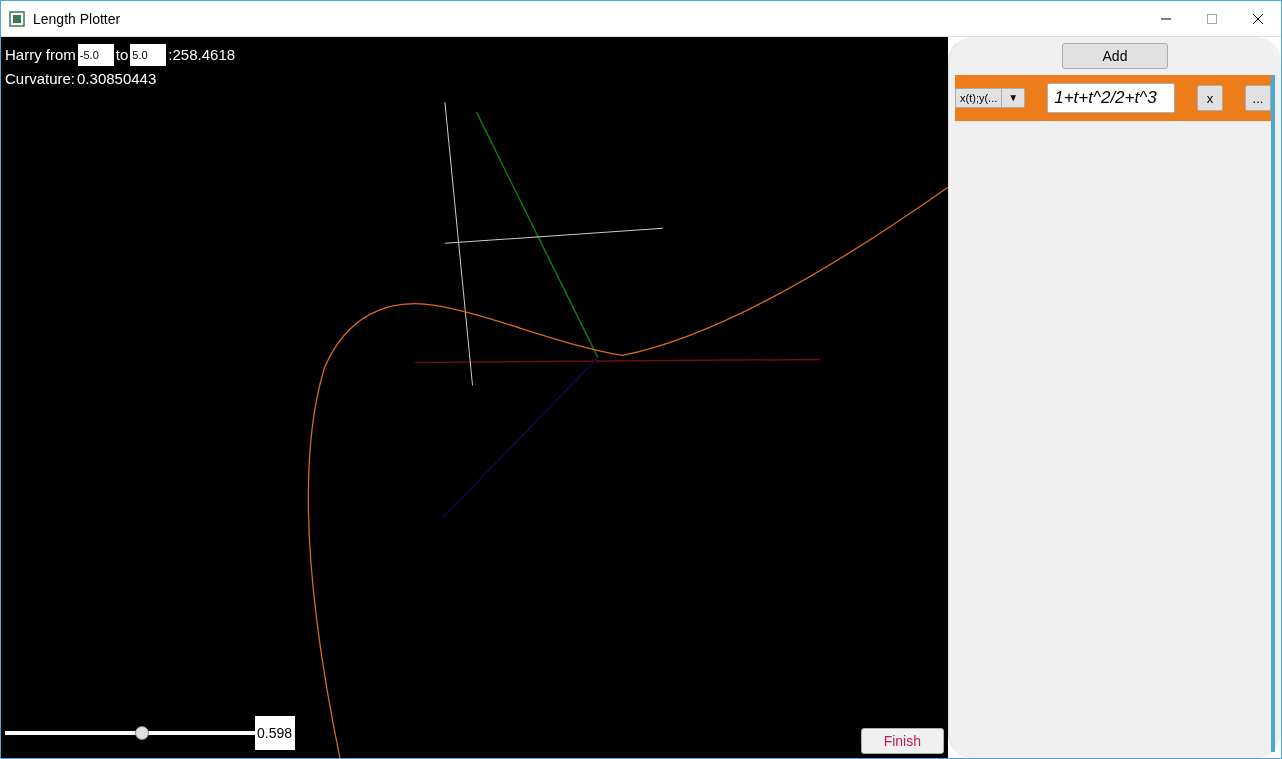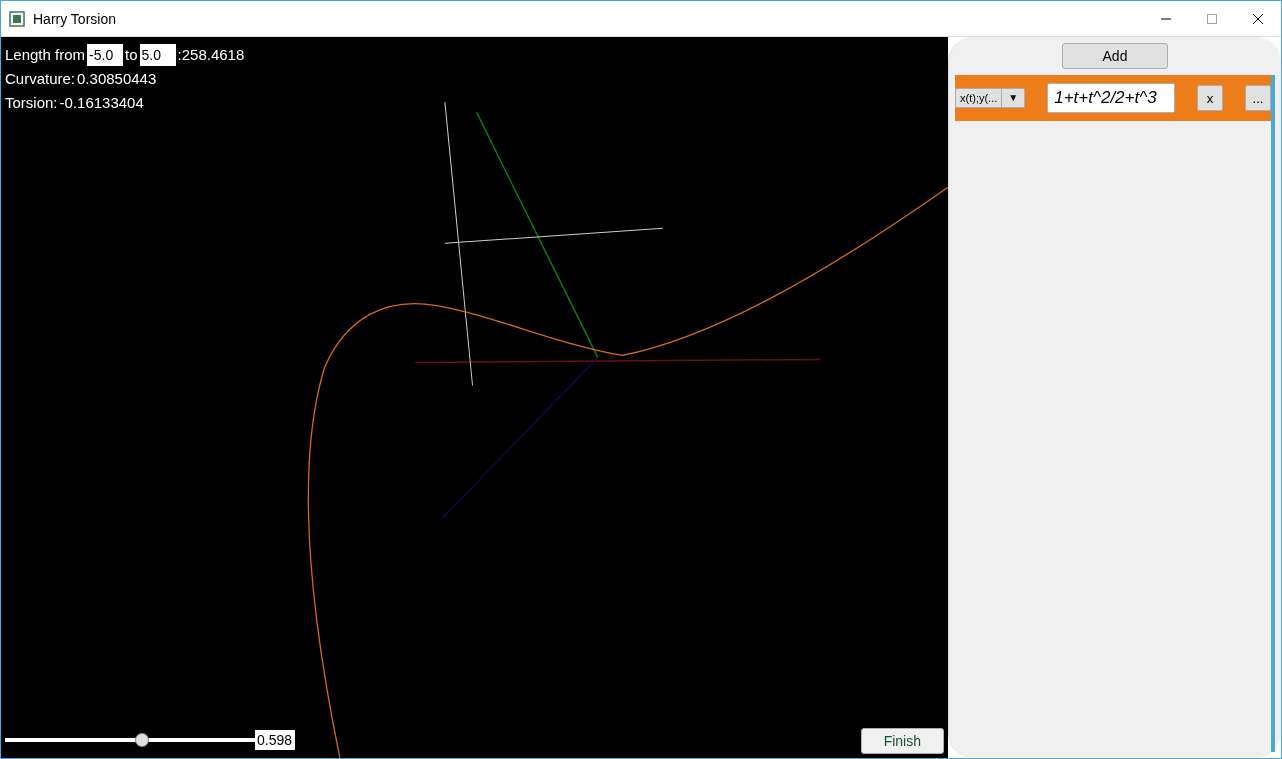--- a/index.html
+++ b/index.html
@@ -58,21 +58,21 @@
       font-size: 15px;
       line-height: 1.6;
     }
     .overlay-info .row { display: flex; align-items: center; gap: 2px; }
     .overlay-info input {
       width: 36px;
       height: 22px;
       background: #fff;
       color: #000;
       border: none;
-      font-size: 14px;
+      font-size: 11px;
       text-align: left;
       padding: 0 2px;
     }
     .slider-row {
       position: absolute;
       left: 4px;
       bottom: 8px;
       display: flex;
       align-items: center;
       gap: 0;
@@ -91,36 +91,36 @@
       border-radius: 50%;
       background: #e0e0e0;
       border: 1px solid #888;
       cursor: pointer;
     }
     .slider::-moz-range-thumb {
       width: 14px; height: 14px; border-radius: 50%;
       background: #e0e0e0; border: 1px solid #888; cursor: pointer;
     }
     .slider-val {
-      width: 40px; height: 20px;
+      width: 40px; height: 34px;
       background: #fff; color: #000;
       border: none; font-size: 14px;
       padding: 0 2px;
     }
     .finish-btn {
       position: absolute;
       right: 4px;
       bottom: 4px;
       background: #f0f0f0;
       border: 1px solid #adadad;
       border-radius: 3px;
       padding: 4px 22px;
       font-size: 14px;
       cursor: pointer;
-      color: #14532d;
+      color: #be185d;
     }
     .sidebar {
       width: 333px;
       background: #f0f0f0;
       display: flex;
       flex-direction: column;
       padding: 6px;
       gap: 6px;
       border-left: 1px solid #ddd;
       border-radius: 25px;
@@ -205,21 +205,21 @@
 <body>
 
 <div class="window">
   <div class="titlebar">
     <span class="app-icon">
       <svg viewBox="0 0 16 16">
           <rect x="1" y="1" width="14" height="14" fill="#fff" stroke="#3a7a5a" stroke-width="1.5"></rect>
           <rect x="4" y="4" width="8" height="8" fill="#3a7a5a"></rect>
         </svg>
     </span>
-    <span class="title-text">Harry Torsion</span>
+    <span class="title-text">Length Plotter</span>
     <div class="win-controls">
       <div class="win-btn">
         <svg viewBox="0 0 12 12">
             <line x1="1" y1="6" x2="11" y2="6" stroke="#000" stroke-width="1"></line>
           </svg>
       </div>
       <div class="win-btn max">
         <svg viewBox="0 0 12 12">
             <rect x="1.5" y="1.5" width="9" height="9" fill="none" stroke="#000" stroke-width="1"></rect>
           </svg>
@@ -245,33 +245,29 @@
 
         <line x1="450" y1="206" x2="671" y2="191" stroke="#ccc" stroke-width="1"></line>
 
         <line x1="450" y1="65" x2="478" y2="348" stroke="#ccc" stroke-width="1"></line>
 
         <path d="M 344 722 C 310 560, 300 420, 328 330 C 350 280, 390 260, 440 268 C 500 278, 560 306, 630 318 C 720 300, 830 240, 960 150" fill="none" stroke="#d66a1a" stroke-width="1.3"></path>
       </svg>
 
       <div class="overlay-info">
         <div class="row">
-          <span>Length from</span>
+          <span>Harry from</span>
           <input value="-5.0" style="">
           <span>to</span>
           <input value="5.0" style="">
           <span>:258.4618</span>
         </div>
         <div class="row">
           <span>Curvature:</span>
           <span>0.30850443</span>
-        </div>
-        <div class="row">
-          <span>Torsion:</span>
-          <span>-0.16133404</span>
         </div>
       </div>
 
       <div class="slider-row">
         <input type="range" class="slider" min="0" max="1" step="0.001" value="0.55" style="">
         <input class="slider-val" value="0.598" style="">
       </div>
 
       <button class="finish-btn">Finish</button>
     </div>

